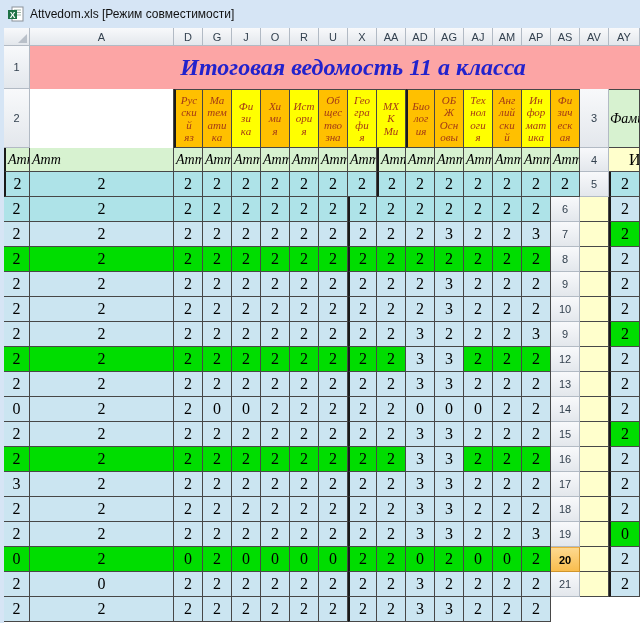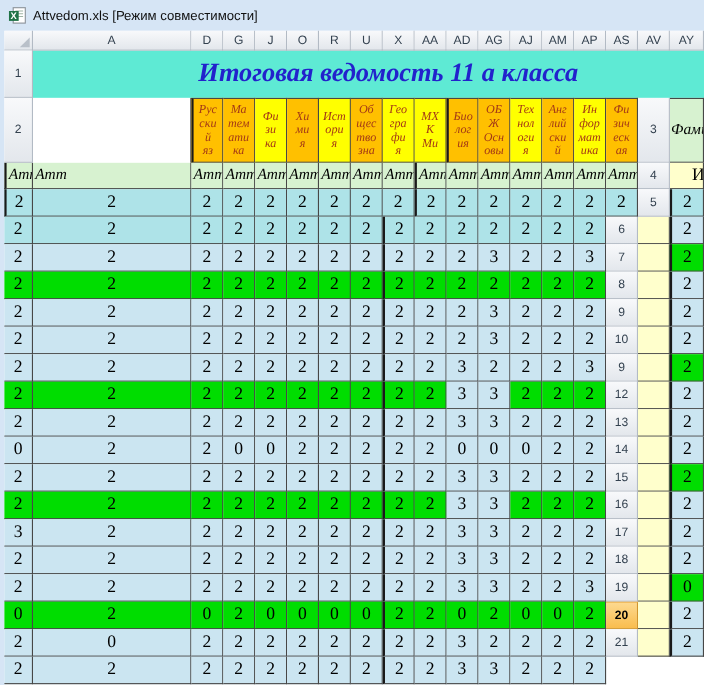--- a/index.html
+++ b/index.html
@@ -34,21 +34,21 @@
     border-top:1px solid #eead3f;border-bottom:1px solid #d1952c;
     border-right:1px solid #d1952c;color:#000;font-weight:bold;
   }
   
   .cell{
     font-family:"Liberation Serif",serif;color:#000;
     border-right:1px solid #474747;border-bottom:1px solid #474747;
     box-sizing:border-box;min-width:0;min-height:0;
   }
   .title-cell{
-    grid-column:2 / -1;border:none;background:#5eead4;
+    grid-column:2 / -1;border:none;background:#fca5a5;
     display:flex;align-items:center;justify-content:center;
     font-size:24px;font-style:italic;font-weight:bold;color:#2222cc;
     white-space:nowrap;overflow:hidden;padding-left:36px;
   }
   .blankA{background:#fff;border-right:1px solid #474747;box-sizing:border-box;}
   .subj{
     font-style:italic;font-size:11px;line-height:1.12;color:#a43a16;
     display:flex;flex-direction:column;align-items:center;justify-content:center;
     text-align:center;overflow:hidden;border-top:1px solid #474747;
   }

